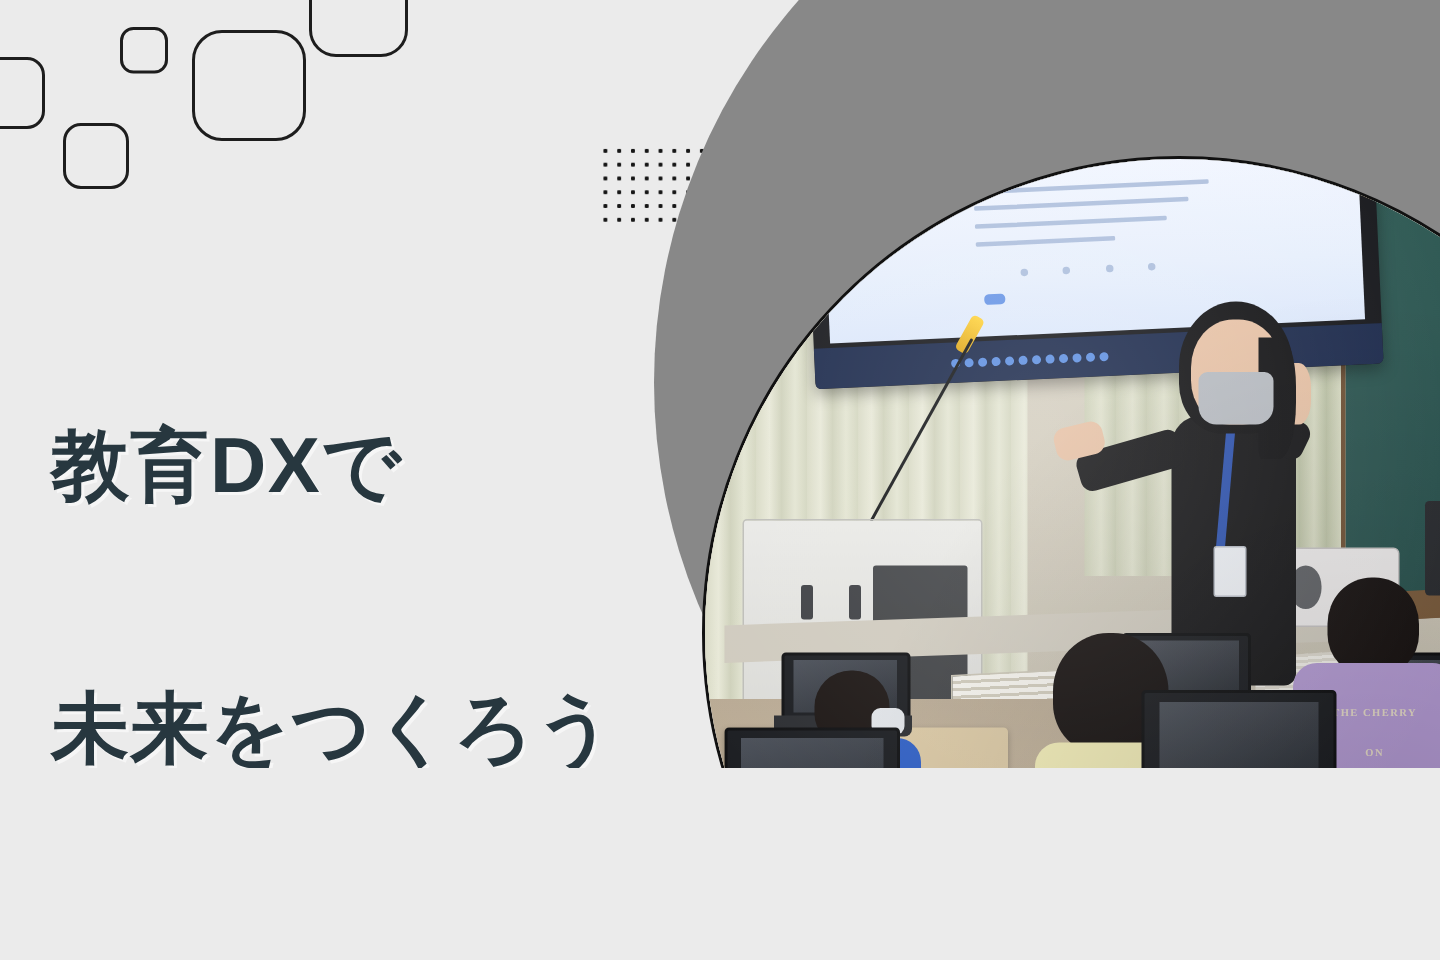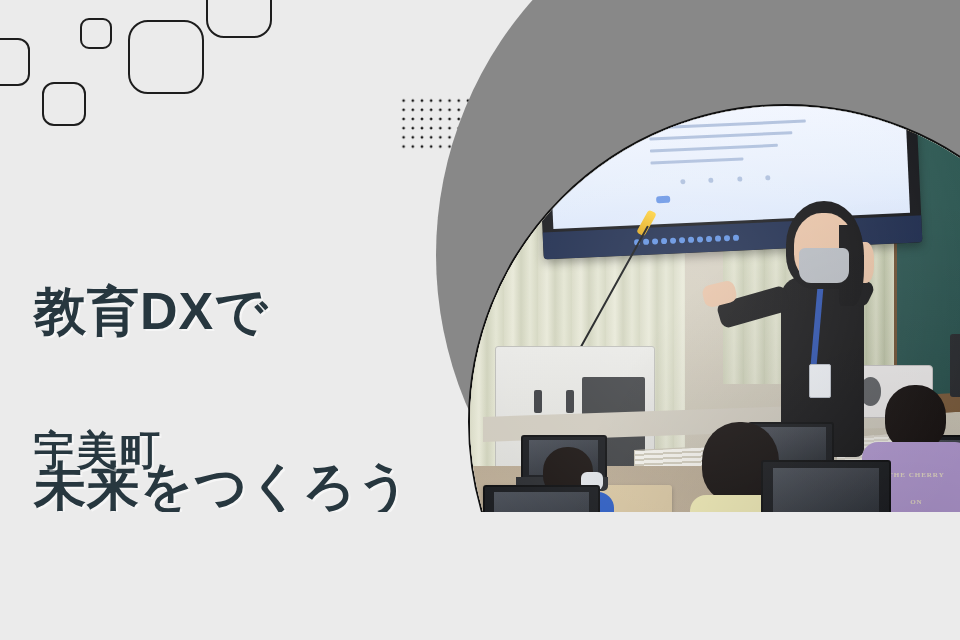--- a/index.html
+++ b/index.html
@@ -388,15 +388,14 @@
       </div>
     </div>
   </div>
 
   <div class="headline">
     <span class="line">教育DXで</span>
     <span class="line">未来をつくろう</span>
     <span class="line">未来をつくろう</span>
   </div>
 
-  <div class="subtitle">宇美町</div>
 
 </div>
 
 </body></html>

